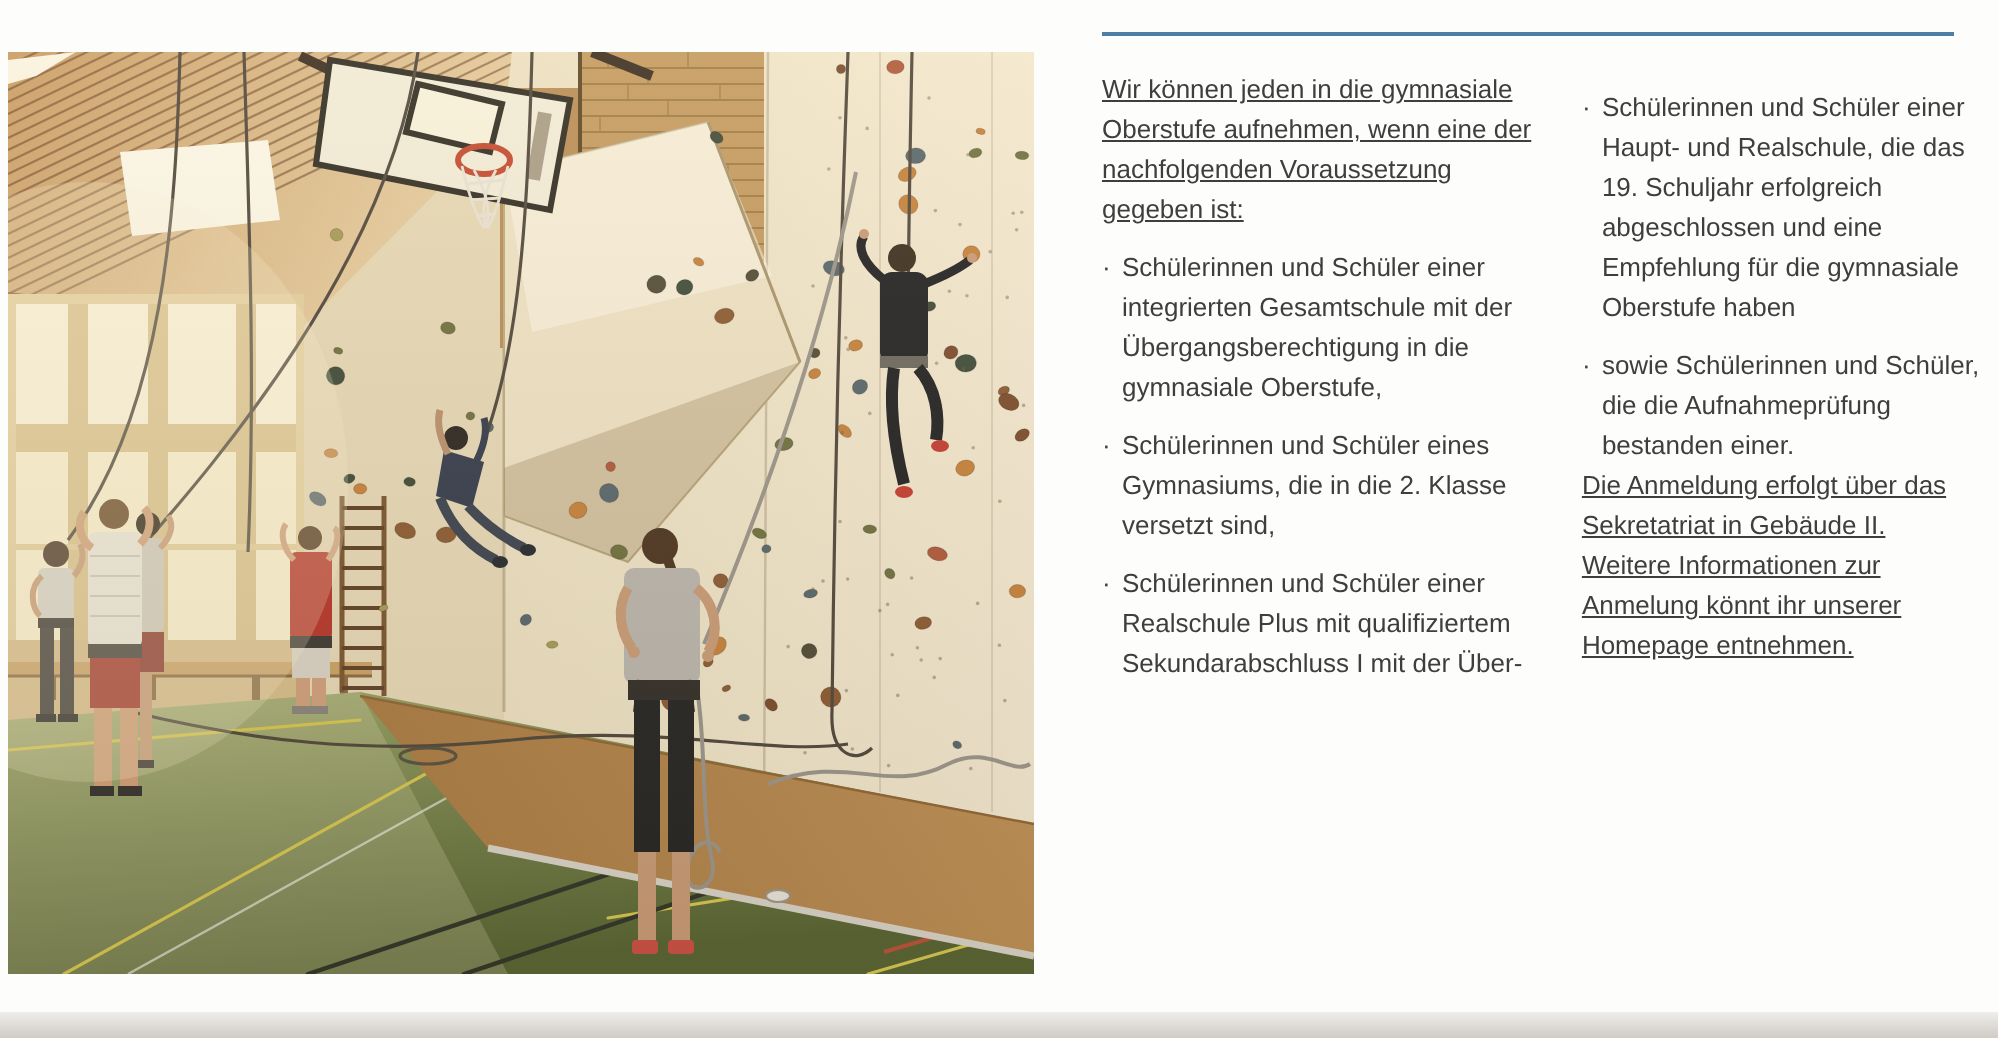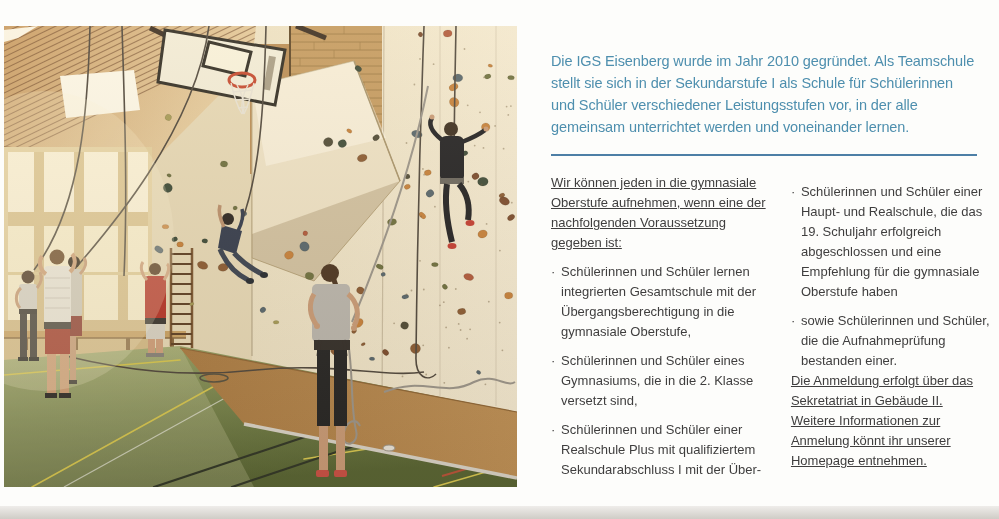--- a/index.html
+++ b/index.html
@@ -479,30 +479,29 @@
       </g>
 
       <g>
         <ellipse cx="40" cy="215" rx="130" ry="150" fill="rgba(255,244,214,0.22)"></ellipse>
         <rect x="0" y="0" width="513" height="461" fill="url(#warmG)"></rect>
       </g>
     </svg>
   </figure>
 
   <section class="text-page">
-    <p class="intro">Die IGS Eisenberg wurde im Jahr 2010 gegründet. Als Teamschule stellt sie sich in der Sekundarstufe I als Schule für Schülerinnen und Schüler verschiedener Leistungsstufen vor, in der alle gemeinsam unterrichtet werden und voneinander lernen.</p>
     <hr class="divider">
 
     <div class="columns">
       <div class="col col-left">
         <p class="lead">Wir können jeden in die gymnasiale Oberstufe aufnehmen, wenn eine der nachfolgenden Voraussetzung gegeben ist:</p>
         <ul class="criteria">
           <li>
             <span class="marker">·</span>
-            <span class="btext">Schülerinnen und Schüler lernen integrierten Gesamtschule mit der Übergangsberechtigung in die gymnasiale Oberstufe,</span>
+            <span class="btext">Schülerinnen und Schüler einer integrierten Gesamtschule mit der Übergangsberechtigung in die gymnasiale Oberstufe,</span>
           </li>
           <li>
             <span class="marker">·</span>
             <span class="btext">Schülerinnen und Schüler eines Gymnasiums,  die in die 2. Klasse versetzt sind,</span>
           </li>
           <li>
             <span class="marker">·</span>
             <span class="btext">Schülerinnen und Schüler einer Realschule Plus mit qualifiziertem Sekundarabschluss I mit der Über-</span>
           </li>
         </ul>

